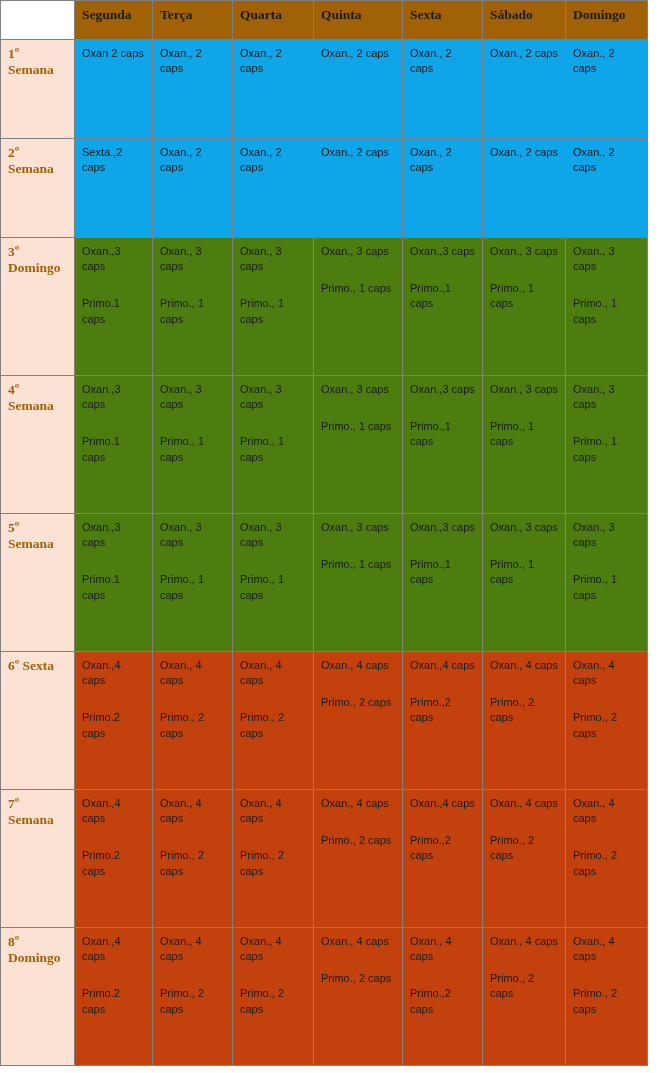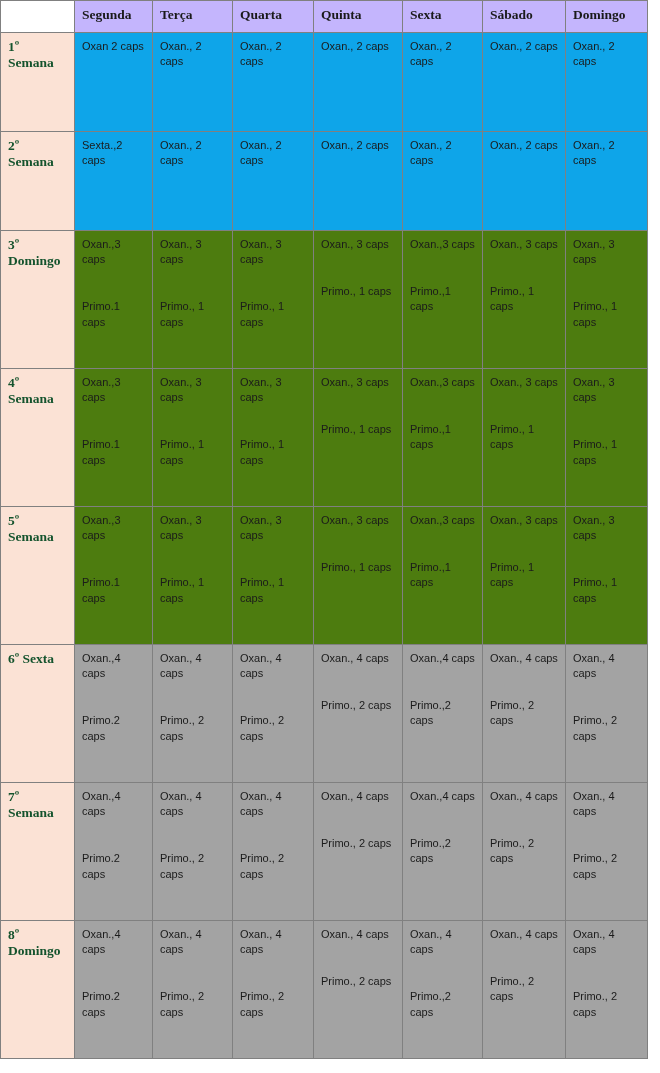--- a/index.html
+++ b/index.html
@@ -39,54 +39,54 @@
   col.c-sab     { width: 83px; }
   col.c-dom     { width: 82px; }
 
   
   .corner-cell {
     background: #ffffff;
     border-top: 1px solid #ffffff;
     border-left: 1px solid #ffffff;
   }
   .day-header {
-    background: #c4b5fd;
+    background: #a16207;
     font-family: "Liberation Serif", serif;
     font-weight: bold;
     font-size: 13.5px;
     color: #1a1a1a;
     text-align: left;
     padding-top: 8px;
     padding-bottom: 8px;
-    height: 32px;
+    height: 39px;
   }
 
   
   .week-label {
     background: #fbe2d5;
     font-family: "Liberation Serif", serif;
     font-weight: bold;
     font-size: 13.5px;
-    color: #14532d;
+    color: #a16207;
     line-height: 1.2;
     padding-top: 7px;
   }
 
   
   .dose-cell {
     font-family: "Liberation Sans", sans-serif;
     font-size: 11px;
     line-height: 1.38;
     color: #1b1b1b;
   }
-  .dose-cell .line2 { margin-top: 32px; }
+  .dose-cell .line2 { margin-top: 22px; }
 
   .band-blue  .dose-cell { background: #0ea5e9; }
   .band-green .dose-cell { background: #4d7c0f; }
-  .band-gray  .dose-cell { background: #a3a3a3; }
+  .band-gray  .dose-cell { background: #c2410c; }
 
   
   tr.wk-1 td, tr.wk-2 td { height: 99px; }
   tr.wk-3 td, tr.wk-4 td, tr.wk-5 td,
   tr.wk-6 td, tr.wk-7 td, tr.wk-8 td { height: 138px; }
 </style>
 </head>
 <body>
 
 <table id="schedule-table">

